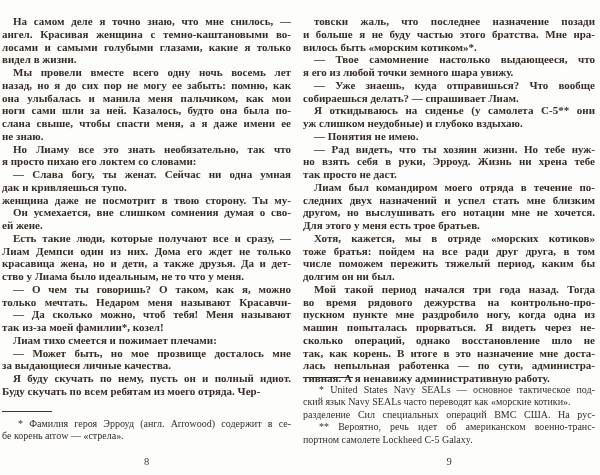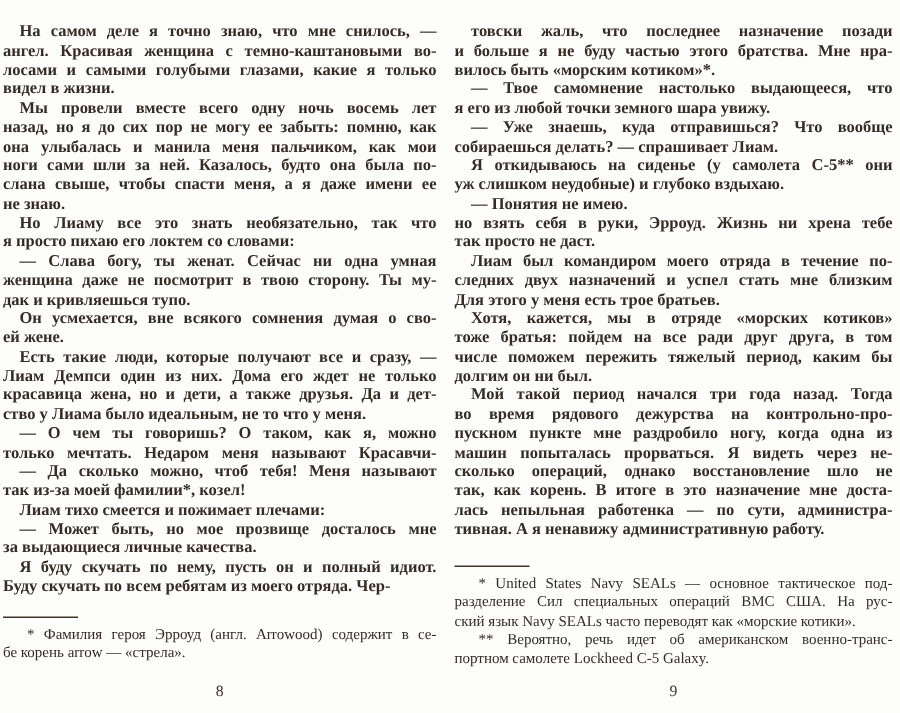--- a/index.html
+++ b/index.html
@@ -78,23 +78,23 @@
         <div class="line">видел в жизни.</div>
         <div class="line first just">Мы провели вместе всего одну ночь восемь лет</div>
         <div class="line just">назад, но я до сих пор не могу ее забыть: помню, как</div>
         <div class="line just">она улыбалась и манила меня пальчиком, как мои</div>
         <div class="line just">ноги сами шли за ней. Казалось, будто она была по-</div>
         <div class="line just">слана свыше, чтобы спасти меня, а я даже имени ее</div>
         <div class="line">не знаю.</div>
         <div class="line first just">Но Лиаму все это знать необязательно, так что</div>
         <div class="line">я просто пихаю его локтем со словами:</div>
         <div class="line first just">— Слава богу, ты женат. Сейчас ни одна умная</div>
+        <div class="line">дак и кривляешься тупо.</div>
         <div class="line just">женщина даже не посмотрит в твою сторону. Ты му-</div>
-        <div class="line">дак и кривляешься тупо.</div>
-        <div class="line first just">Он усмехается, вне всякого сомнения думая о сво-</div>
+        <div class="line first just">Он усмехается, вне слишком сомнения думая о сво-</div>
         <div class="line">ей жене.</div>
         <div class="line first just">Есть такие люди, которые получают все и сразу, —</div>
         <div class="line just">Лиам Демпси один из них. Дома его ждет не только</div>
         <div class="line just">красавица жена, но и дети, а также друзья. Да и дет-</div>
         <div class="line">ство у Лиама было идеальным, не то что у меня.</div>
         <div class="line first just">— О чем ты говоришь? О таком, как я, можно</div>
         <div class="line just">только мечтать. Недаром меня называют Красавчи-</div>
         <div class="line first just">— Да сколько можно, чтоб тебя! Меня называют</div>
         <div class="line">так из-за моей фамилии*, козел!</div>
         <div class="line first">Лиам тихо смеется и пожимает плечами:</div>
@@ -118,44 +118,46 @@
         <div class="line first just">товски жаль, что последнее назначение позади</div>
         <div class="line just">и больше я не буду частью этого братства. Мне нра-</div>
         <div class="line">вилось быть «морским котиком»*.</div>
         <div class="line first just">— Твое самомнение настолько выдающееся, что</div>
         <div class="line">я его из любой точки земного шара увижу.</div>
         <div class="line first just">— Уже знаешь, куда отправишься? Что вообще</div>
         <div class="line">собираешься делать? — спрашивает Лиам.</div>
         <div class="line first just">Я откидываюсь на сиденье (у самолета С-5** они</div>
         <div class="line">уж слишком неудобные) и глубоко вздыхаю.</div>
         <div class="line first">— Понятия не имею.</div>
+        <div class="line first just">— Рад видеть, что ты хозяин жизни. Но тебе нуж-</div>
         <div class="line just">но взять себя в руки, Эрроуд. Жизнь ни хрена тебе</div>
         <div class="line">так просто не даст.</div>
         <div class="line first just">Лиам был командиром моего отряда в течение по-</div>
         <div class="line just">следних двух назначений и успел стать мне близким</div>
+        <div class="line just">другом, но выслушивать его нотации мне не хочется.</div>
         <div class="line">Для этого у меня есть трое братьев.</div>
         <div class="line first just">Хотя, кажется, мы в отряде «морских котиков»</div>
         <div class="line just">тоже братья: пойдем на все ради друг друга, в том</div>
         <div class="line just">числе поможем пережить тяжелый период, каким бы</div>
         <div class="line">долгим он ни был.</div>
         <div class="line first just">Мой такой период начался три года назад. Тогда</div>
         <div class="line just">во время рядового дежурства на контрольно-про-</div>
         <div class="line just">пускном пункте мне раздробило ногу, когда одна из</div>
         <div class="line just">машин попыталась прорваться. Я видеть через не-</div>
         <div class="line just">сколько операций, однако восстановление шло не</div>
         <div class="line just">так, как корень. В итоге в это назначение мне доста-</div>
         <div class="line just">лась непыльная работенка — по сути, администра-</div>
         <div class="line">тивная. А я ненавижу административную работу.</div>
       </div>
     <div class="footnotes">
       <div class="fn-rule"></div>
       <div class="fn-text">
           <div class="line first just">* United States Navy SEALs — основное тактическое под-</div>
+          <div class="line">ский язык Navy SEALs часто переводят как «морские котики».</div>
           <div class="line just">разделение Сил специальных операций ВМС США. На рус-</div>
-          <div class="line">ский язык Navy SEALs часто переводят как «морские котики».</div>
           <div class="line first just">** Вероятно, речь идет об американском военно-транс-</div>
           <div class="line">портном самолете Lockheed C-5 Galaxy.</div>
         </div>
     </div>
     <div class="page-number">9</div>
   </section>
 
 </div>
 
 </body></html>

